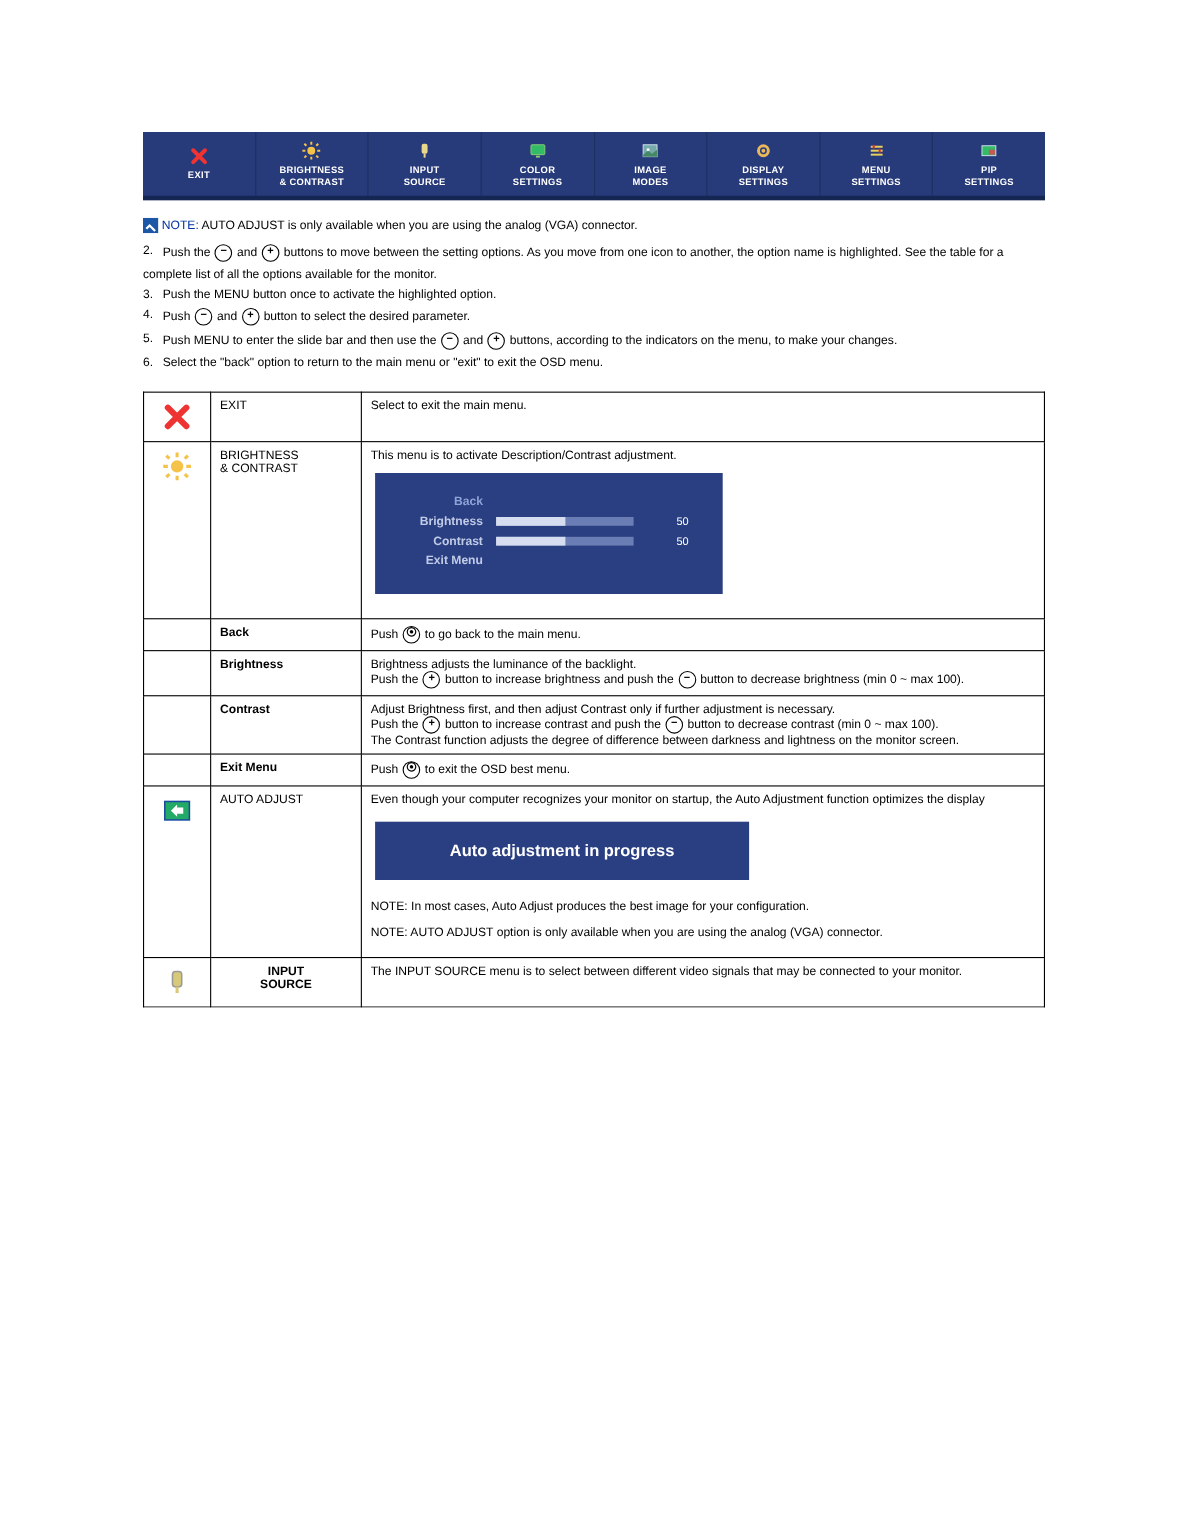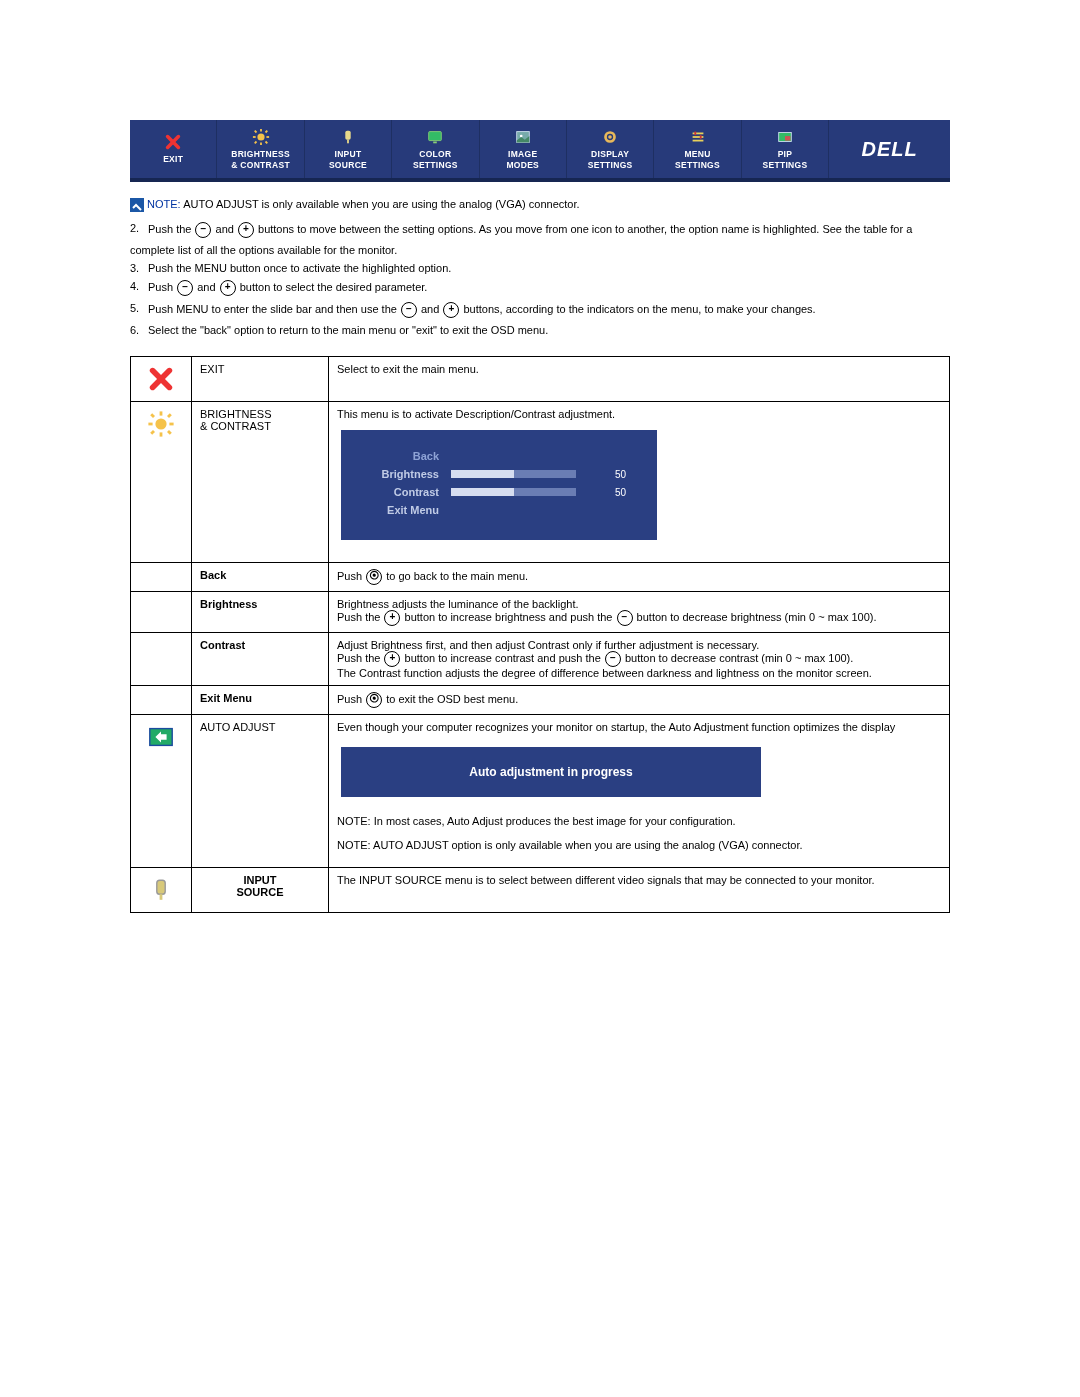--- a/index.html
+++ b/index.html
@@ -151,24 +151,24 @@
     color: #fff;
     margin-left: 31px;
   }
 
   
   .auto-banner {
     background: #2a3f82;
     color: #fff;
     text-align: center;
     padding: 18px 0;
-    width: 420px;
+    width: 340px;
     margin: 14px 0 18px 4px;
     font-weight: bold;
-    font-size: 12px;
+    font-size: 15px;
   }
 
   .spaced { margin-top: 12px; margin-bottom: 10px; }
 </style>
 </head>
 <body>
 
 <div class="page">
   <div class="content">
 
@@ -240,23 +240,20 @@
         <span>MENU</span>
         <span>SETTINGS</span>
       </div>
       <div class="osd-item">
         <svg class="osd-icon" viewBox="0 0 20 20">
             <rect x="3" y="5" width="14" height="10" fill="#3b6" stroke="#cde"></rect>
             <rect x="10" y="9" width="6" height="5" fill="#c55"></rect>
           </svg>
         <span>PIP</span>
         <span>SETTINGS</span>
-      </div>
-      <div class="osd-item osd-logo">
-        <span>DELL</span>
       </div>
     </div>
 
     <div class="noteline">
       <svg style="vertical-align:middle" width="14" height="14">
           <rect width="14" height="14" fill="#1b57a6"></rect>
           <path d="M3 10 L6 7 L11 12" stroke="#fff" stroke-width="2" fill="none"></path>
         </svg>
       <span class="note-label">NOTE:</span><span> AUTO ADJUST is only available when you are using the analog (VGA) connector.</span>
     </div>

